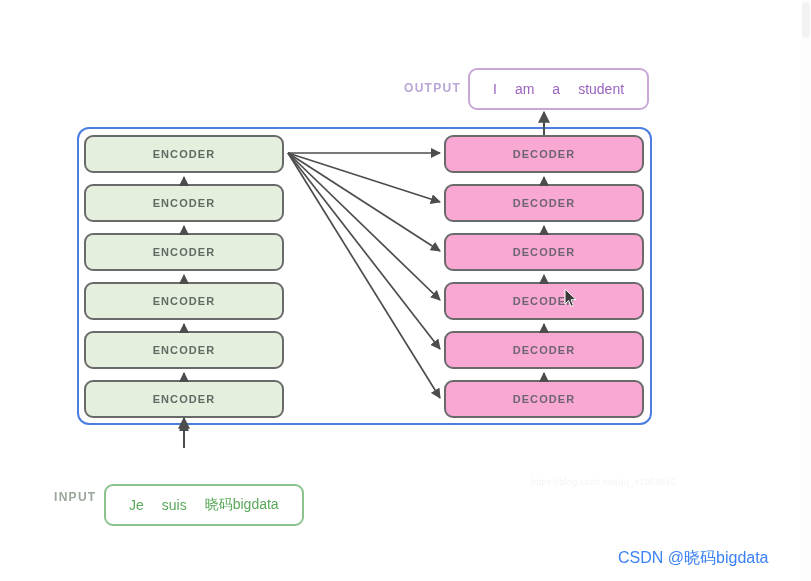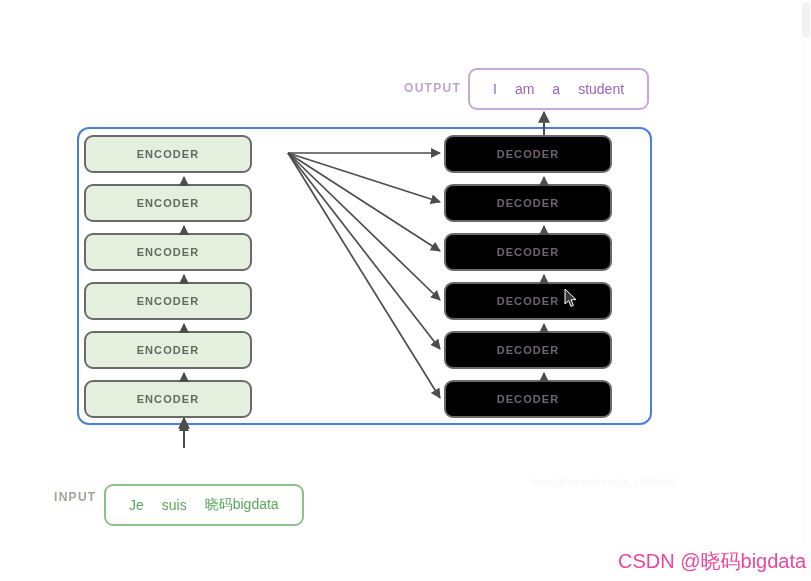--- a/index.html
+++ b/index.html
@@ -61,38 +61,38 @@
   .stack {
     position: absolute;
     width: 200px;
   }
   #encoder-stack { left: 84px; top: 135px; }
   #decoder-stack { left: 444px; top: 135px; }
 
   .block {
     position: absolute;
     left: 0;
-    width: 168px;
+    width: 200px;
     height: 38px;
     border-radius: 9px;
     box-sizing: border-box;
     display: flex;
     align-items: center;
     justify-content: center;
     letter-spacing: 1.1px;
     font-size: 11px;
     font-weight: 600;
   }
   .encoder-block {
     background: #e4efdd;
     border: 2px solid #6a6a6a;
     color: #5f6b63;
   }
   .decoder-block {
-    background: #000000;
+    background: #f9a8d4;
     border: 2px solid #6a6a6a;
     color: #6e6470;
   }
 
   
   .io-box {
     position: absolute;
     border-radius: 9px;
     box-sizing: border-box;
     display: flex;
@@ -154,22 +154,22 @@
     top: 477px;
     font-size: 9px;
     color: #f4f4f4;
     letter-spacing: 0.2px;
     white-space: nowrap;
   }
   #csdn-watermark {
     position: absolute;
     left: 618px;
     top: 548px;
-    font-size: 20px;
-    color: #ec4899;
+    font-size: 16px;
+    color: #3b82f6;
     white-space: nowrap;
   }
 
   
   #mouse-cursor {
     position: absolute;
     left: 564px;
     top: 288px;
     width: 14px;
     height: 20px;

